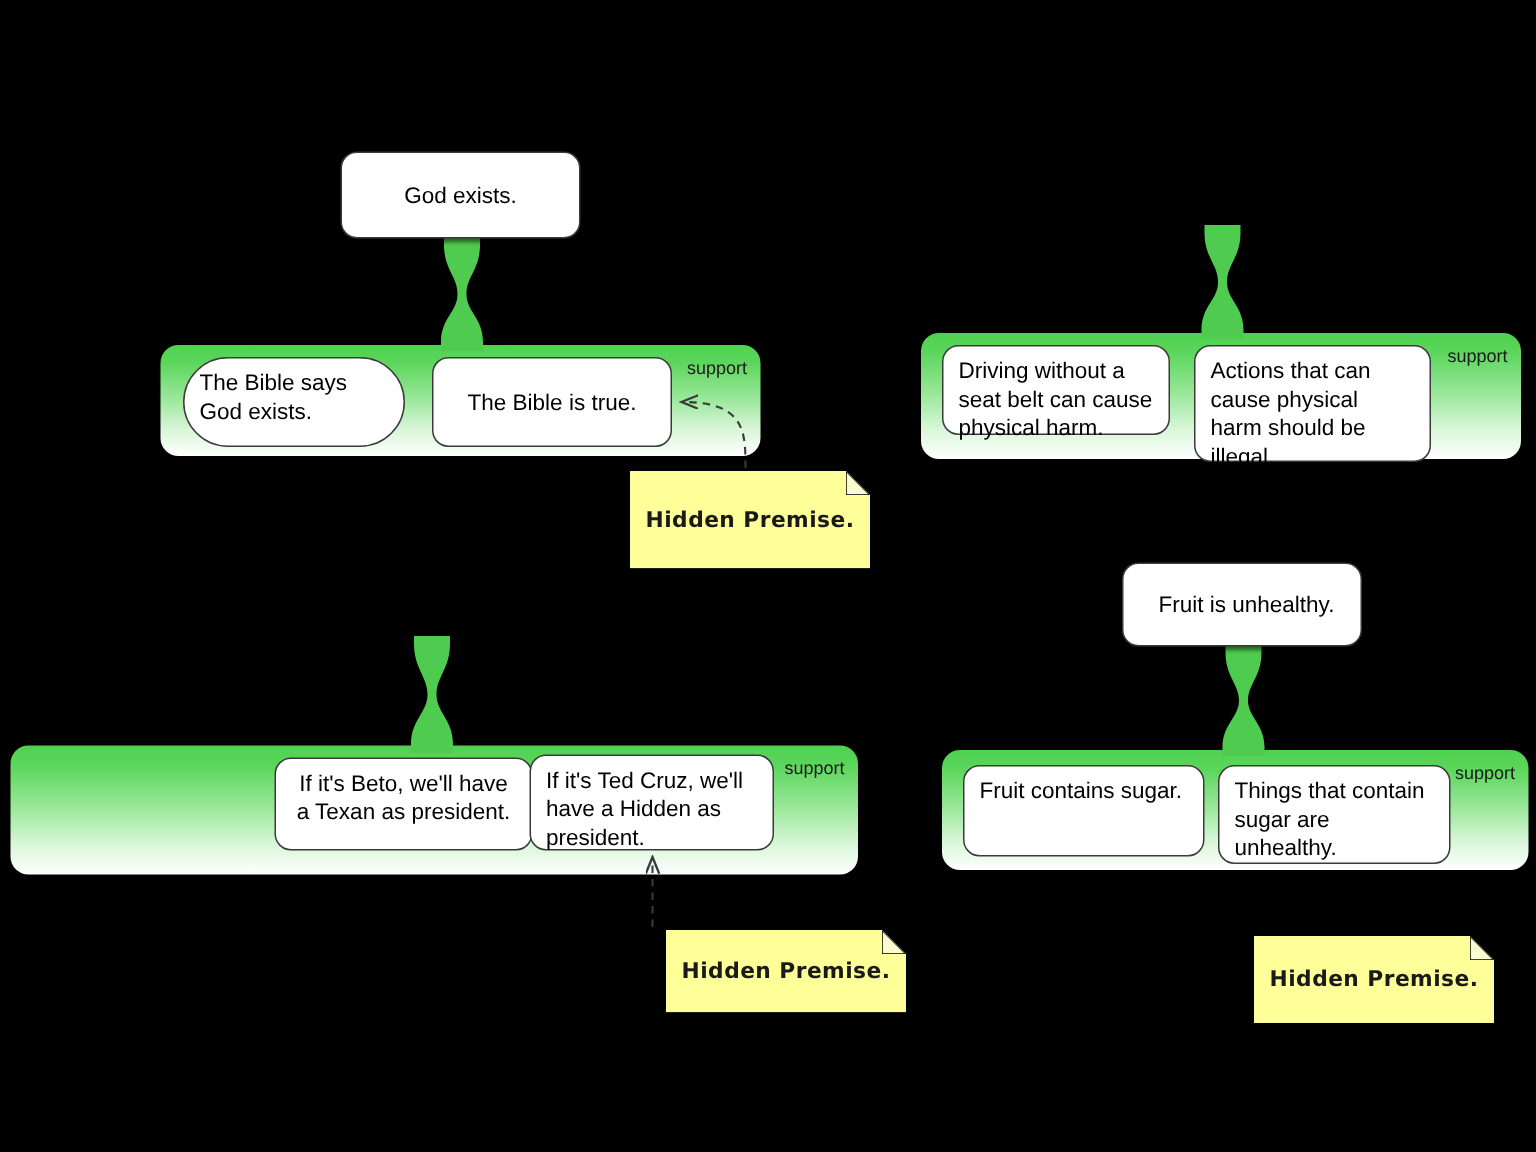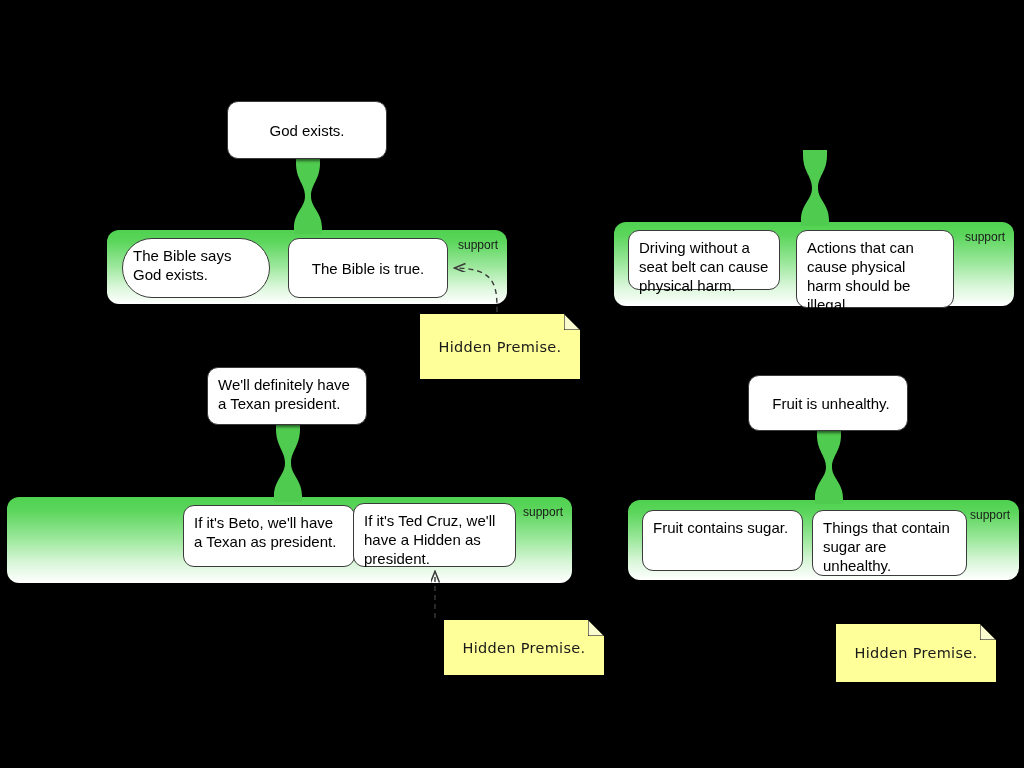--- a/index.html
+++ b/index.html
@@ -80,21 +80,21 @@
     
     clip-path: polygon(0 0, calc(100% - 16px) 0, 100% 16px, 100% 100%, 0 100%);
     display: flex;
     align-items: center;
     justify-content: center;
     box-shadow: 2px 2px 3px rgba(0,0,0,0.5);
   }
   .sticky-text {
     font-family: "DejaVu Sans", sans-serif;
     font-size: 14.5px;
-    font-weight: 400;
+    font-weight: 700;
     letter-spacing: 0.3px;
     color: #1a1a1a;
     text-align: center;
     white-space: nowrap;
   }
   .sticky-fold {
     position: absolute;
     top: 0;
     right: 0;
     width: 16px;
@@ -139,32 +139,31 @@
   </svg>
 
   <div class="support-box" style="left:614px; top:222px; width:400px; height:84px;">
     <span class="support-label">support</span>
   </div>
 
   <div class="claim topleft" style="left:628px; top:230px; width:152px; height:60px;">Driving without a seat belt can cause physical harm.</div>
 
   <div class="claim topleft" style="left:796px; top:230px; width:158px; height:78px;">Actions that can cause physical harm should be illegal.</div>
 
-  <div class="claim conclusion topleft" style="left:207px; top:367px; width:160px; height:58px;">We'll definitely have a Texan president.</div>
 
   <svg class="connector" style="left:266px; top:424px; width:44px; height:78px;" viewBox="0 0 44 78">
     <path d="M10,0 L34,0 L34,5 C34,22 25,27 25,39 C25,51 36,56 36,72 L36,78 L8,78 L8,72 C8,56 19,51 19,39 C19,27 10,22 10,5 Z" fill="#4fcc4f"></path>
   </svg>
 
   <div class="support-box" style="left:7px; top:497px; width:565px; height:86px;">
     <span class="support-label">support</span>
   </div>
 
 
-  <div class="claim topleft" style="left:183px; top:505px; width:172px; height:62px;">If it's Beto, we'll have a Texan as president.</div>
+  <div class="claim topleft" style="left:183px; top:505px; width:172px; height:62px;text-align:center;">If it's Beto, we'll have a Texan as president.</div>
 
   <div class="claim topleft" style="left:353px; top:503px; width:163px; height:64px;">If it's Ted Cruz, we'll have a Hidden as president.</div>
 
   <div class="claim conclusion center" style="left:748px; top:375px; width:160px; height:56px;padding-left:16px;">Fruit is unhealthy.</div>
 
   <svg class="connector" style="left:807px; top:430px; width:44px; height:74px;" viewBox="0 0 44 74">
     <path d="M10,0 L34,0 L34,5 C34,21 25,26 25,37 C25,48 36,53 36,68 L36,74 L8,74 L8,68 C8,53 19,48 19,37 C19,26 10,21 10,5 Z" fill="#4fcc4f"></path>
   </svg>
 
   <div class="support-box" style="left:628px; top:500px; width:391px; height:80px;">

